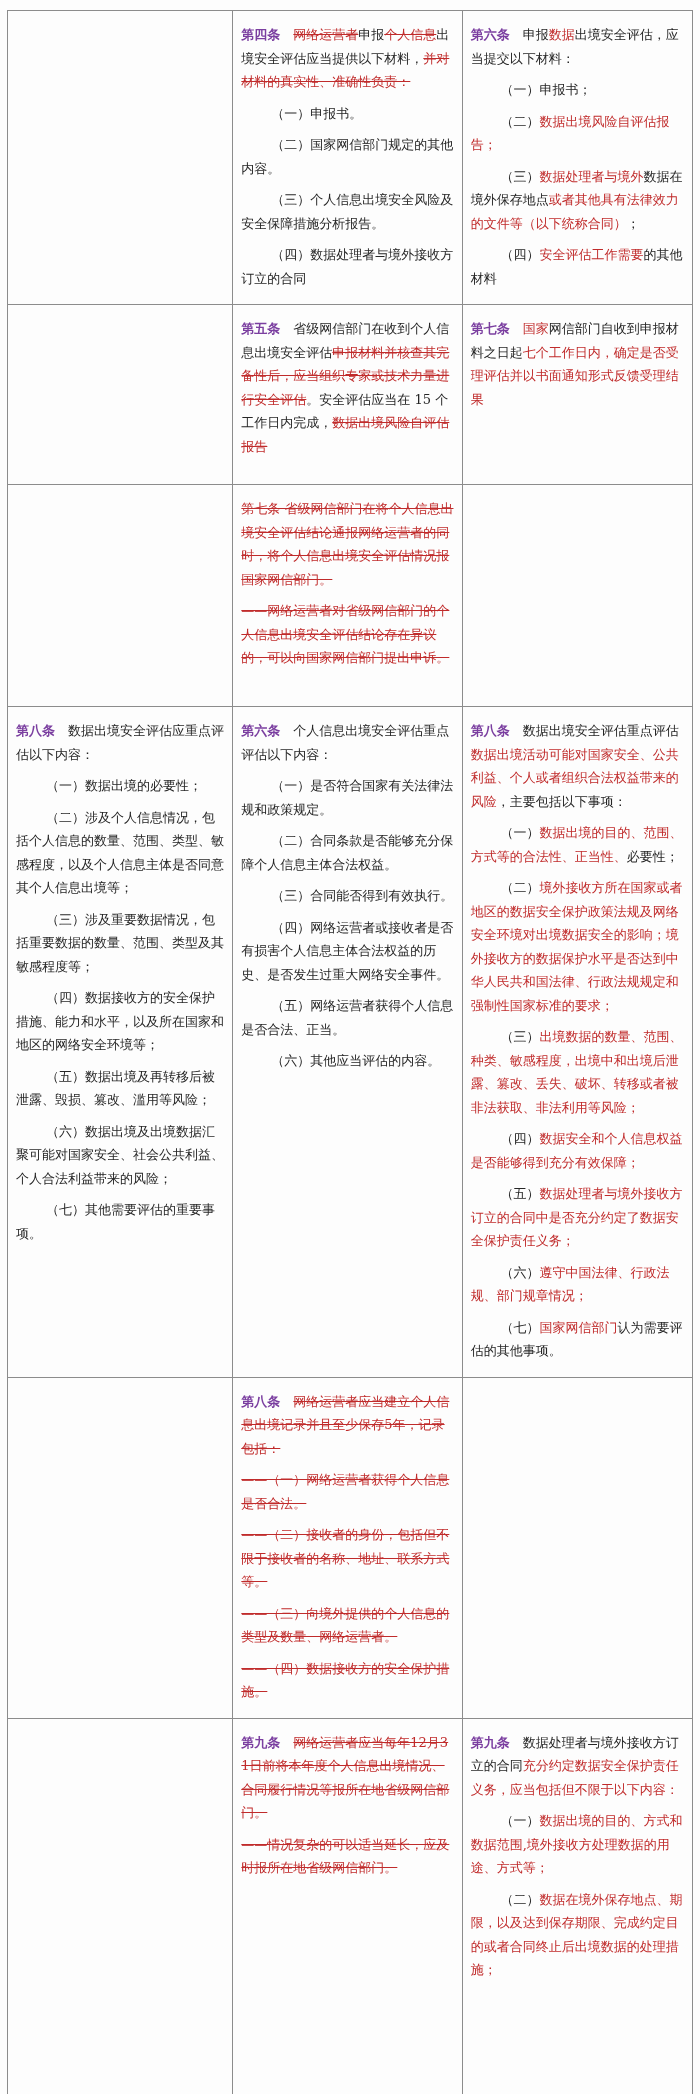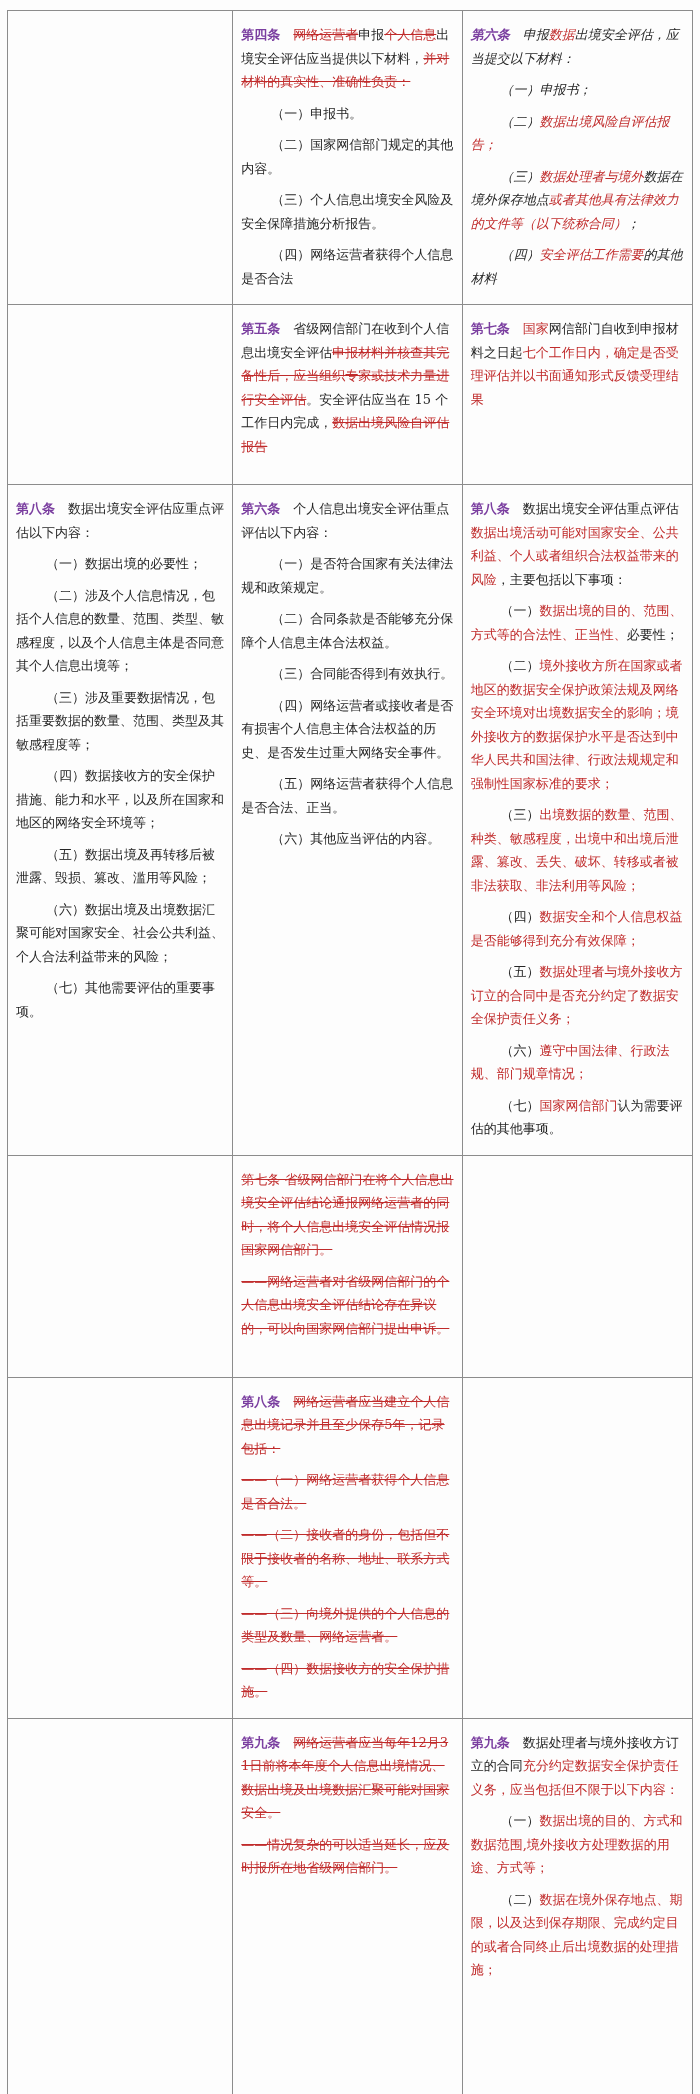--- a/index.html
+++ b/index.html
@@ -44,38 +44,46 @@
         <col class="col3">
     </colgroup>
     <tbody>
         <tr>
           <td style="height: 248px;"></td>
           <td style="height: 248px;">
             <div class="par flush"><span class="st-article">第四条</span><span class="st-body">　</span><span class="st-deleted">网络运营者</span><span class="st-body">申报</span><span class="st-deleted">个人信息</span><span class="st-body">出境安全评估应当提供以下材料，</span><span class="st-deleted">并对材料的真实性、准确性负责：</span></div>
             <div class="par"><span class="st-body">（一）申报书。</span></div>
             <div class="par"><span class="st-body">（二）国家网信部门规定的其他内容。</span></div>
             <div class="par"><span class="st-body">（三）个人信息出境安全风险及安全保障措施分析报告。</span></div>
-            <div class="par"><span class="st-body">（四）网络运营者获得个人信息是否合法</span></div>
+            <div class="par"><span class="st-body">（四）数据处理者与境外接收方订立的合同</span></div>
           </td>
-          <td style="height: 248px; font-style: italic;">
+          <td style="height: 248px;">
             <div class="par flush"><span class="st-article">第六条</span><span class="st-body">　申报</span><span class="st-added">数据</span><span class="st-body">出境安全评估，应当提交以下材料：</span></div>
             <div class="par"><span class="st-body">（一）申报书；</span></div>
             <div class="par"><span class="st-body">（二）</span><span class="st-added">数据出境风险自评估报告；</span></div>
             <div class="par"><span class="st-body">（三）</span><span class="st-added">数据处理者与境外</span><span class="st-body">数据在境外保存地点</span><span class="st-added">或者其他具有法律效力的文件等（以下统称合同）</span><span class="st-body">；</span></div>
             <div class="par"><span class="st-body">（四）</span><span class="st-added">安全评估工作需要</span><span class="st-body">的其他材料</span></div>
           </td>
         </tr>
         <tr>
           <td style="height: 169px;"></td>
           <td style="height: 169px;">
             <div class="par flush"><span class="st-article">第五条</span><span class="st-body">　省级网信部门在收到个人信息出境安全评估</span><span class="st-deleted">申报材料并核查其完备性后，应当组织专家或技术力量进行安全评估</span><span class="st-body">。安全评估应当在 15 个工作日内完成，</span><span class="st-deleted">数据出境风险自评估报告</span></div>
           </td>
           <td style="height: 169px;">
             <div class="par flush"><span class="st-article">第七条</span><span class="st-body">　</span><span class="st-added">国家</span><span class="st-body">网信部门自收到申报材料之日起</span><span class="st-added">七个工作日内，确定是否受理评估并以书面通知形式反馈受理结果</span></div>
           </td>
+        </tr>
+        <tr>
+          <td style="height: 211px;"></td>
+          <td style="height: 211px;">
+            <div class="par flush"><span class="st-deleted">第七条 省级网信部门在将个人信息出境安全评估结论通报网络运营者的同时，将个人信息出境安全评估情况报国家网信部门。</span></div>
+            <div class="par flush"><span class="st-deleted">——网络运营者对省级网信部门的个人信息出境安全评估结论存在异议的，可以向国家网信部门提出申诉。</span></div>
+          </td>
+          <td style="height: 211px;"></td>
         </tr>
         <tr>
           <td style="height: 585px;">
             <div class="par flush"><span class="st-article">第八条</span><span class="st-body">　数据出境安全评估应重点评估以下内容：</span></div>
             <div class="par"><span class="st-body">（一）数据出境的必要性；</span></div>
             <div class="par"><span class="st-body">（二）涉及个人信息情况，包括个人信息的数量、范围、类型、敏感程度，以及个人信息主体是否同意其个人信息出境等；</span></div>
             <div class="par"><span class="st-body">（三）涉及重要数据情况，包括重要数据的数量、范围、类型及其敏感程度等；</span></div>
             <div class="par"><span class="st-body">（四）数据接收方的安全保护措施、能力和水平，以及所在国家和地区的网络安全环境等；</span></div>
             <div class="par"><span class="st-body">（五）数据出境及再转移后被泄露、毁损、篡改、滥用等风险；</span></div>
             <div class="par"><span class="st-body">（六）数据出境及出境数据汇聚可能对国家安全、社会公共利益、个人合法利益带来的风险；</span></div>
@@ -95,42 +103,34 @@
             <div class="par"><span class="st-body">（一）</span><span class="st-added">数据出境的目的、范围、方式等的合法性、正当性、</span><span class="st-body">必要性；</span></div>
             <div class="par"><span class="st-body">（二）</span><span class="st-added">境外接收方所在国家或者地区的数据安全保护政策法规及网络安全环境对出境数据安全的影响；境外接收方的数据保护水平是否达到中华人民共和国法律、行政法规规定和强制性国家标准的要求；</span></div>
             <div class="par"><span class="st-body">（三）</span><span class="st-added">出境数据的数量、范围、种类、敏感程度，出境中和出境后泄露、篡改、丢失、破坏、转移或者被非法获取、非法利用等风险；</span></div>
             <div class="par"><span class="st-body">（四）</span><span class="st-added">数据安全和个人信息权益是否能够得到充分有效保障；</span></div>
             <div class="par"><span class="st-body">（五）</span><span class="st-added">数据处理者与境外接收方订立的合同中是否充分约定了数据安全保护责任义务；</span></div>
             <div class="par"><span class="st-body">（六）</span><span class="st-added">遵守中国法律、行政法规、部门规章情况；</span></div>
             <div class="par"><span class="st-body">（七）</span><span class="st-added">国家网信部门</span><span class="st-body">认为需要评估的其他事项。</span></div>
           </td>
         </tr>
         <tr>
-          <td style="height: 211px;"></td>
-          <td style="height: 211px;">
-            <div class="par flush"><span class="st-deleted">第七条 省级网信部门在将个人信息出境安全评估结论通报网络运营者的同时，将个人信息出境安全评估情况报国家网信部门。</span></div>
-            <div class="par flush"><span class="st-deleted">——网络运营者对省级网信部门的个人信息出境安全评估结论存在异议的，可以向国家网信部门提出申诉。</span></div>
-          </td>
-          <td style="height: 211px;"></td>
-        </tr>
-        <tr>
           <td style="height: 298px;"></td>
           <td style="height: 298px;">
             <div class="par flush"><span class="st-article">第八条</span><span class="st-body">　</span><span class="st-deleted">网络运营者应当建立个人信息出境记录并且至少保存5年，记录包括：</span></div>
             <div class="par flush"><span class="st-deleted">——（一）网络运营者获得个人信息是否合法。</span></div>
             <div class="par flush"><span class="st-deleted">——（二）接收者的身份，包括但不限于接收者的名称、地址、联系方式等。</span></div>
             <div class="par flush"><span class="st-deleted">——（三）向境外提供的个人信息的类型及数量、网络运营者。</span></div>
             <div class="par flush"><span class="st-deleted">——（四）数据接收方的安全保护措施。</span></div>
           </td>
           <td style="height: 298px;"></td>
         </tr>
         <tr>
           <td style="height: 575px;"></td>
           <td style="height: 575px;">
-            <div class="par flush"><span class="st-article">第九条</span><span class="st-body">　</span><span class="st-deleted">网络运营者应当每年12月31日前将本年度个人信息出境情况、数据出境及出境数据汇聚可能对国家安全。</span></div>
+            <div class="par flush"><span class="st-article">第九条</span><span class="st-body">　</span><span class="st-deleted">网络运营者应当每年12月31日前将本年度个人信息出境情况、合同履行情况等报所在地省级网信部门。</span></div>
             <div class="par flush"><span class="st-deleted">——情况复杂的可以适当延长，应及时报所在地省级网信部门。</span></div>
           </td>
           <td style="height: 575px;">
             <div class="par flush"><span class="st-article">第九条</span><span class="st-body">　数据处理者与境外接收方订立的合同</span><span class="st-added">充分约定数据安全保护责任义务，应当包括但不限于以下内容：</span></div>
             <div class="par"><span class="st-body">（一）</span><span class="st-added">数据出境的目的、方式和数据范围,境外接收方处理数据的用途、方式等；</span></div>
             <div class="par"><span class="st-body">（二）</span><span class="st-added">数据在境外保存地点、期限，以及达到保存期限、完成约定目的或者合同终止后出境数据的处理措施；</span></div>
           </td>
         </tr>
       </tbody>
   </table>

